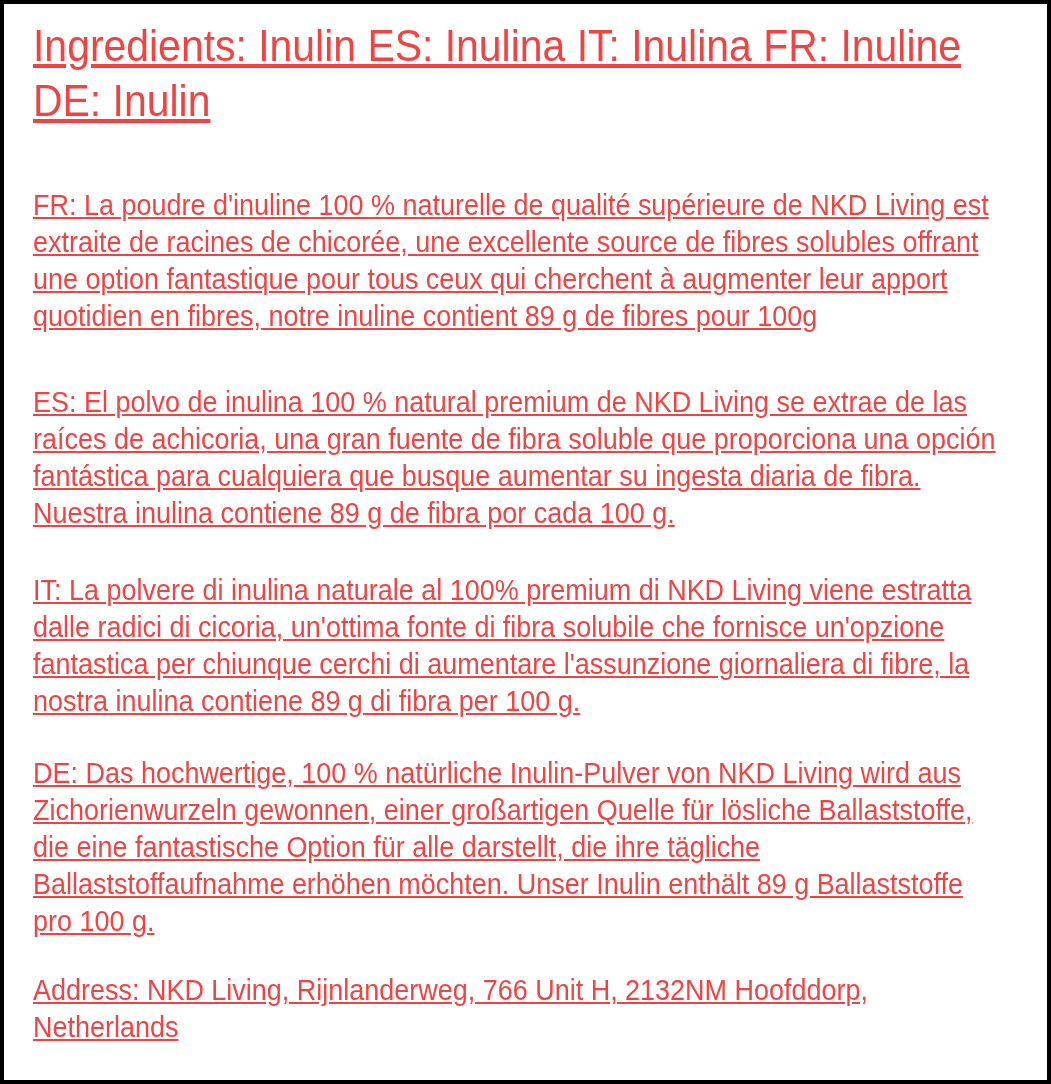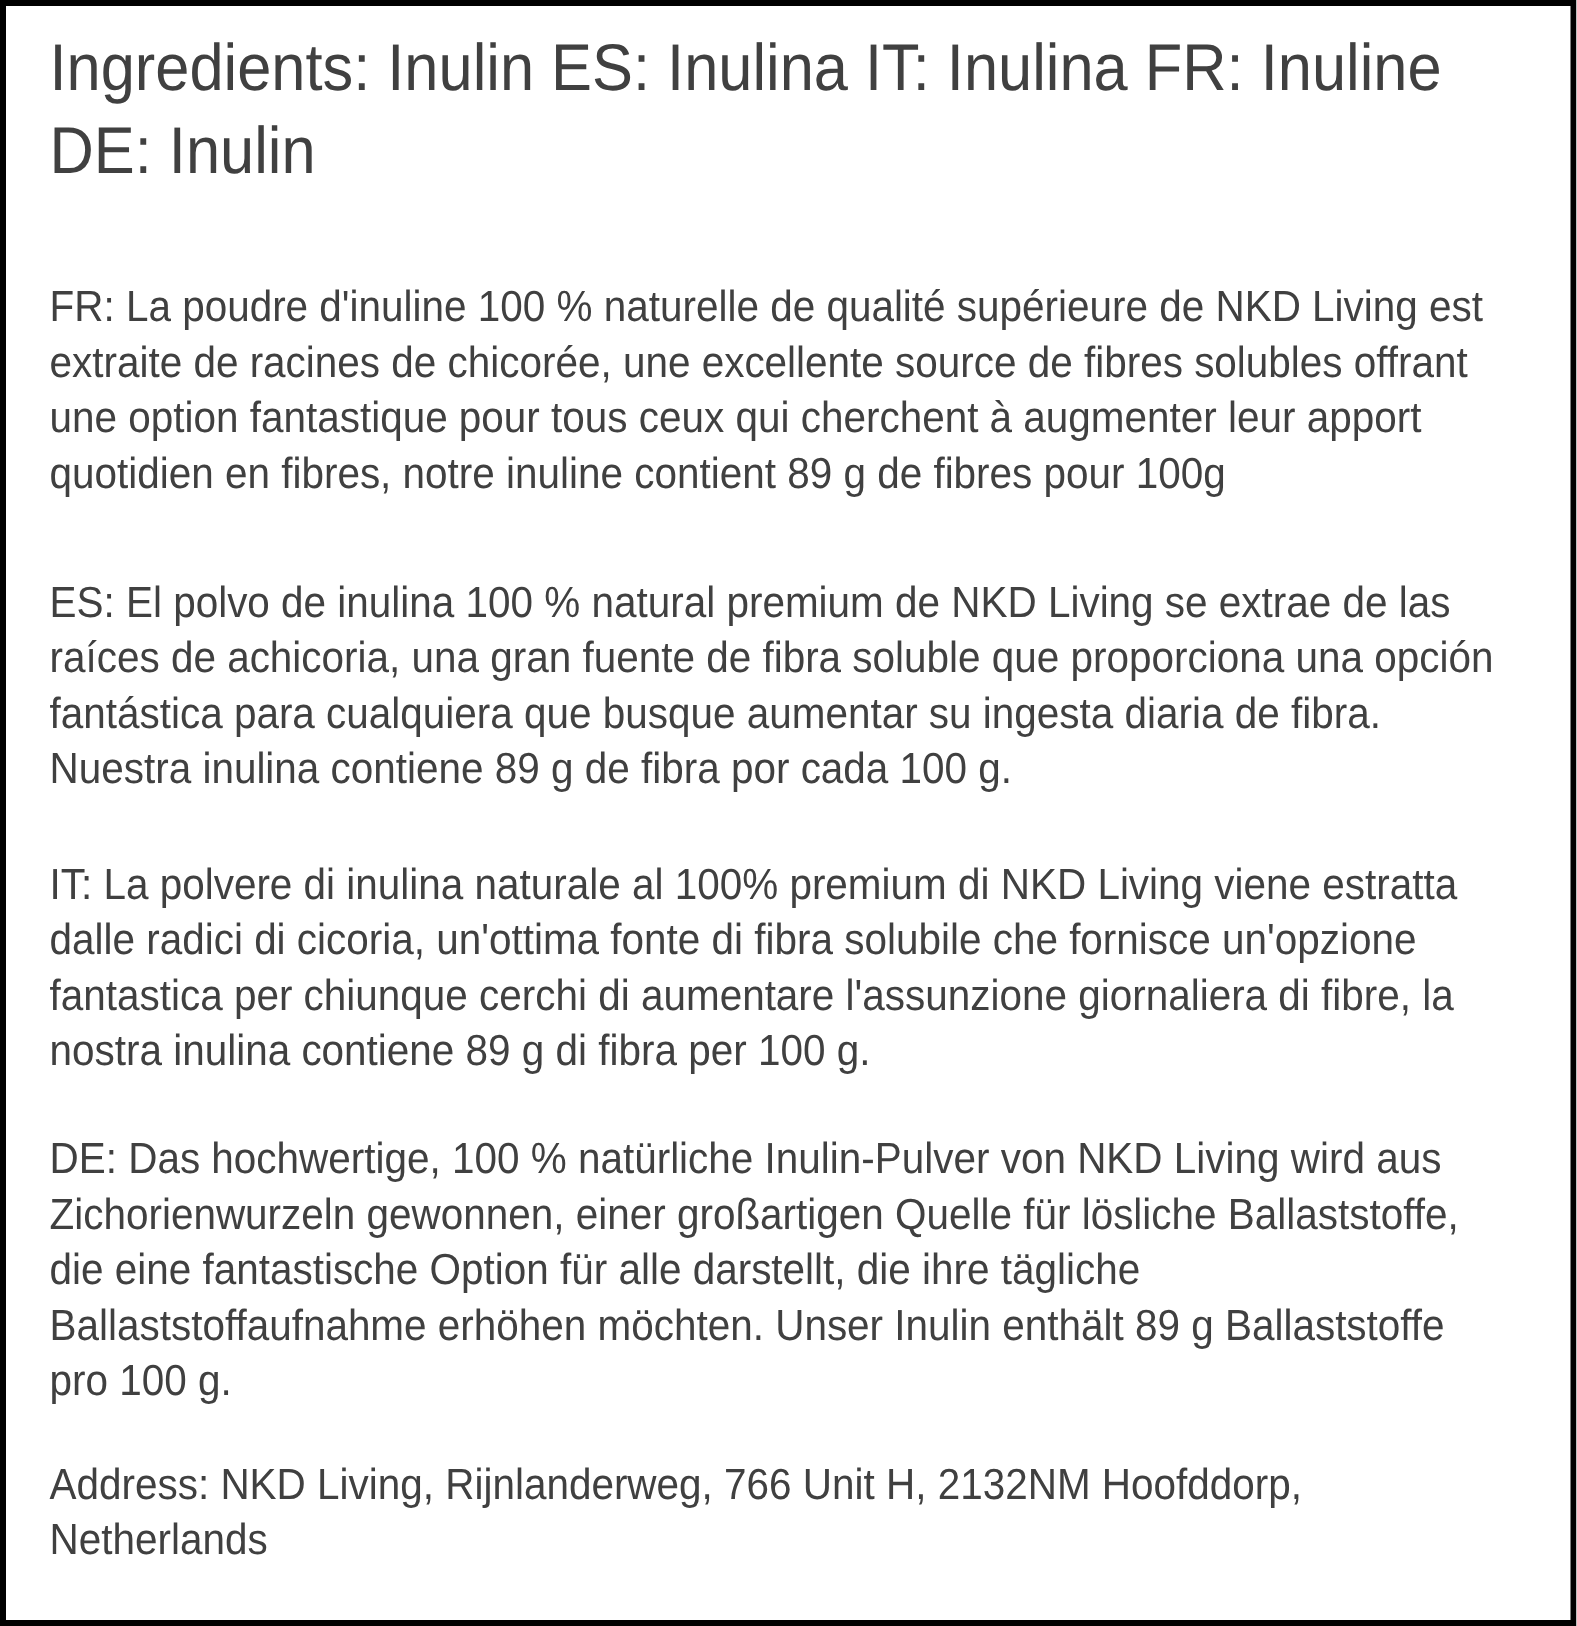--- a/index.html
+++ b/index.html
@@ -10,21 +10,22 @@
   .frame {
     position: relative;
     box-sizing: border-box;
     width: 1051px;
     height: 1084px;
     background: #ffffff;
     border: 4px solid #000000;
     padding: 14px 0 0 29px;
     overflow: hidden;
     font-family: "Liberation Sans", sans-serif;
-    color: #404040;
+    color: #ef4444;
+    text-decoration: underline;
   }
   
   .content {
     transform: scaleX(0.93);
     transform-origin: 0 0;
     width: 1100px;
   }
   .title {
     font-size: 44px;
     line-height: 55px;

